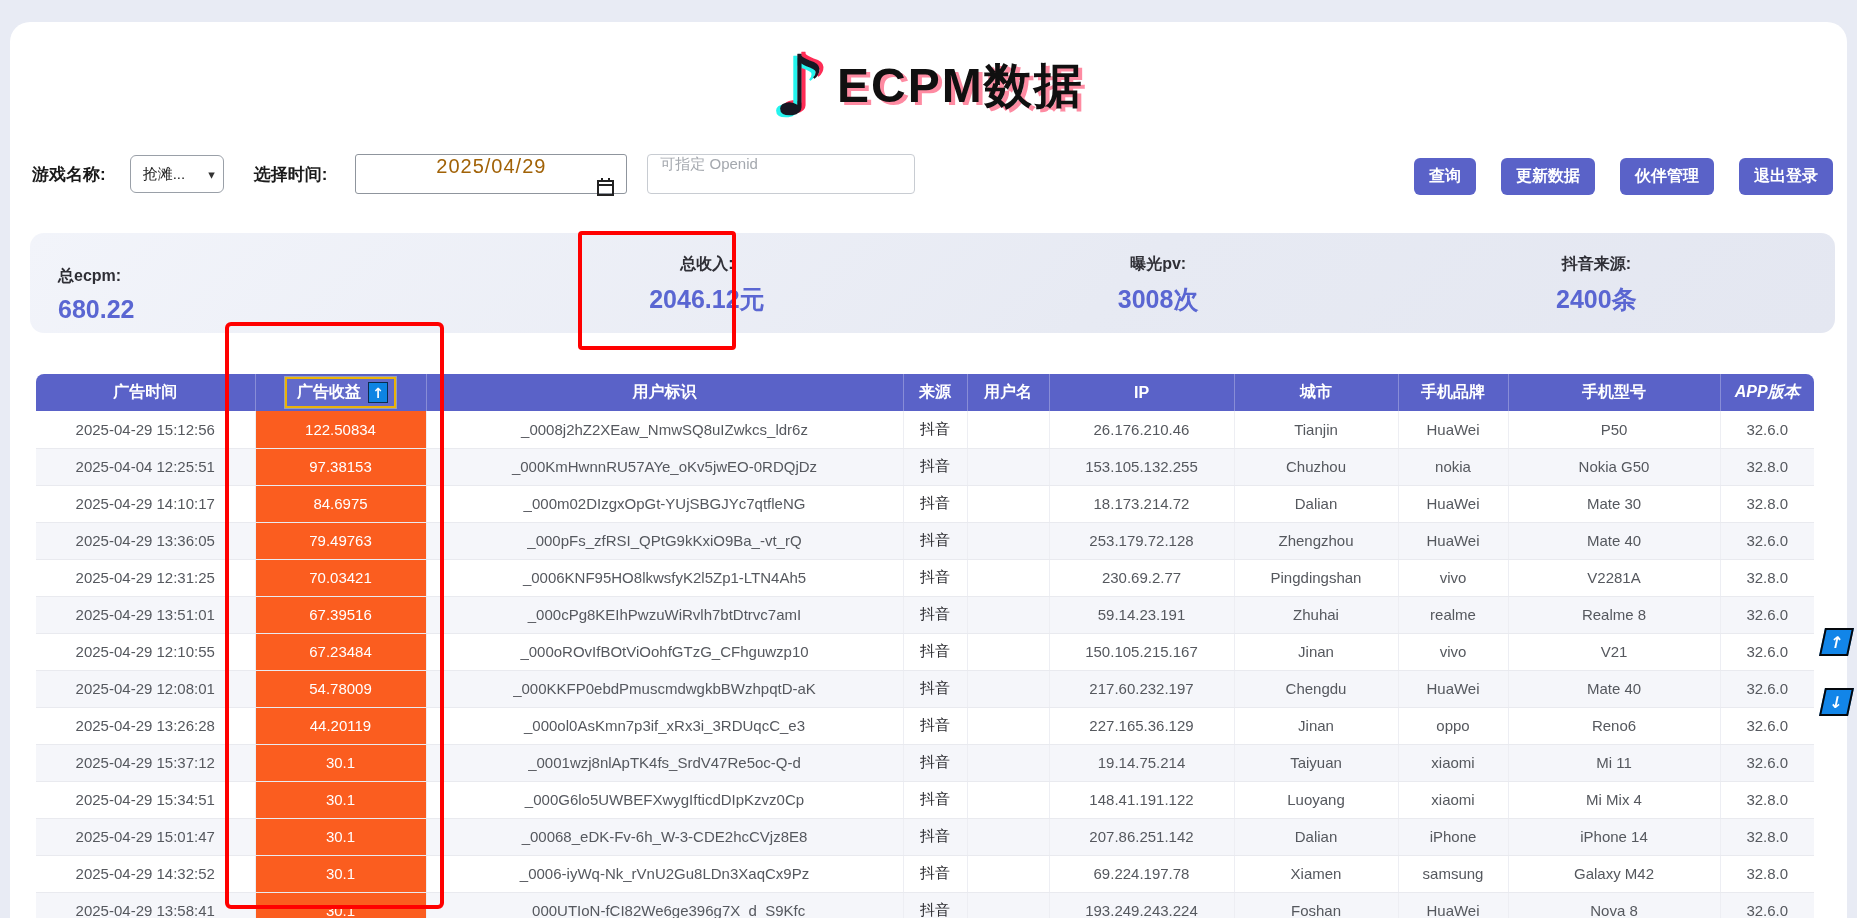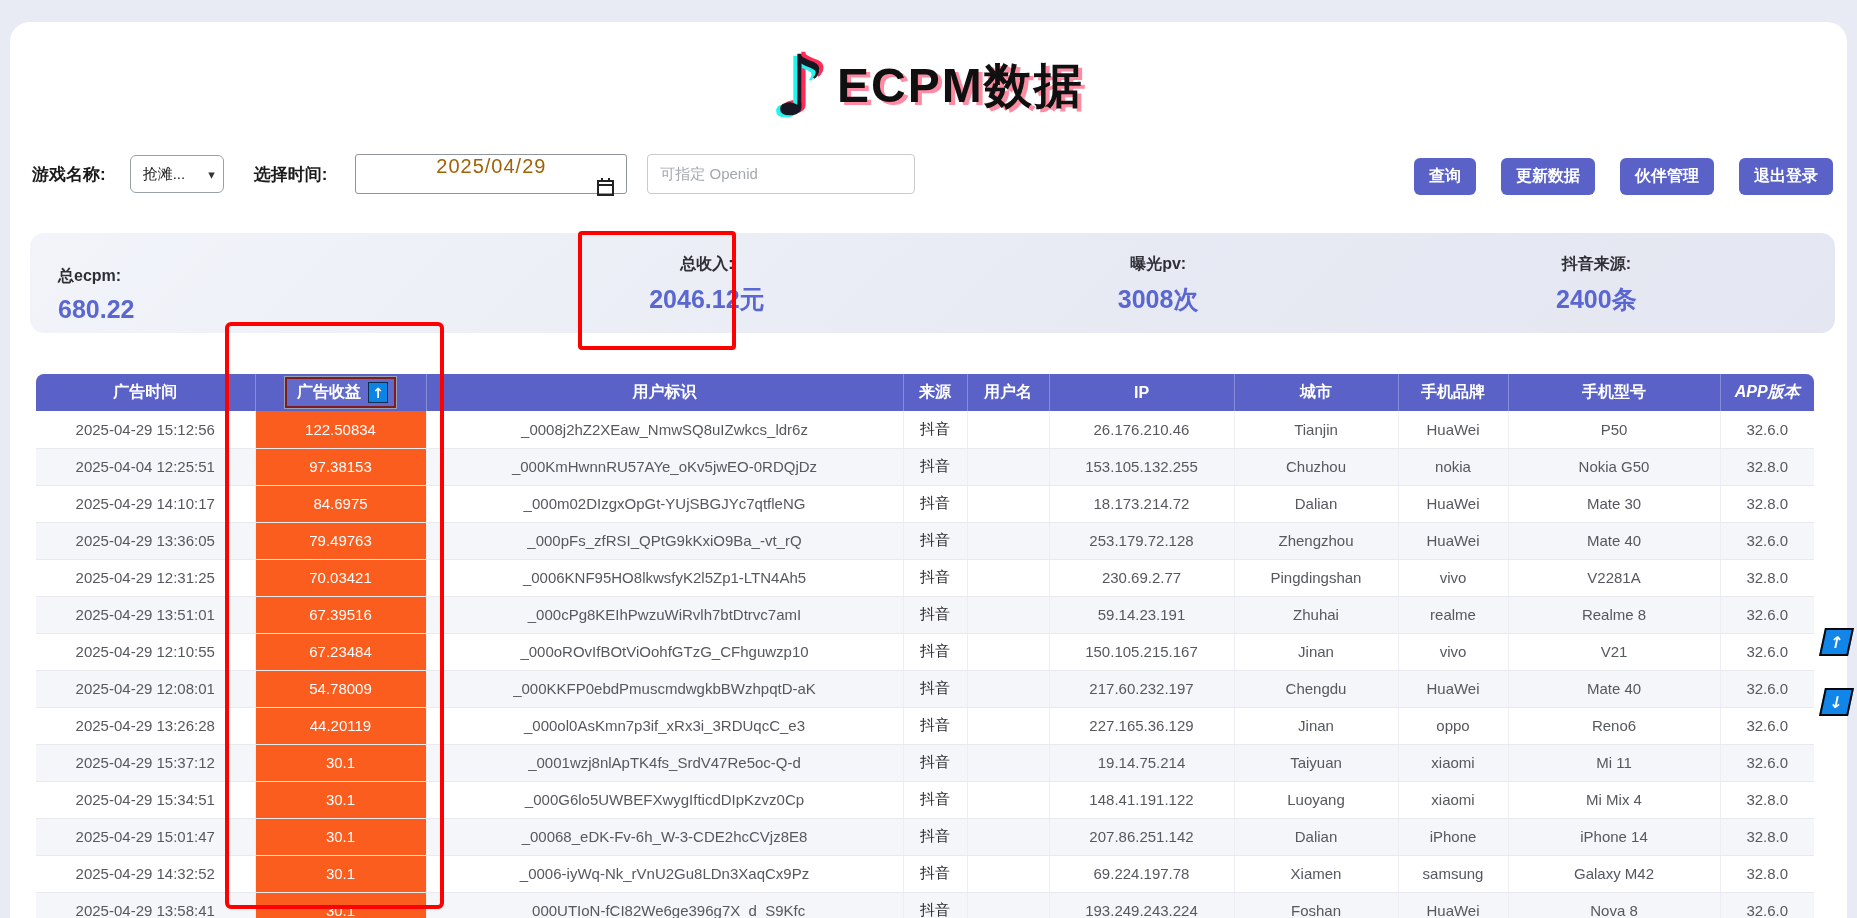--- a/index.html
+++ b/index.html
@@ -39,21 +39,21 @@
   }
   .select .chev{margin-left:auto;font-size:13px;color:#333;font-family:"DejaVu Sans",sans-serif;}
   .filters .flabel.second{margin-left:30px;}
   .dateinput{
     width:272px;height:40px;margin-left:28px;border:1px solid #8f959d;border-radius:3px;
     display:flex;align-items:center;padding:0 12px;font-size:20px;color:#a16207;background:#fff;letter-spacing:1px;flex-direction:column;
   }
   .dateinput .cal{margin-left:auto;display:flex;align-items:center;}
   .textinput{
     width:268px;height:40px;margin-left:20px;border:1px solid #c8ccd2;border-radius:4px;
-    display:flex;align-items:center;padding:0 12px;font-size:15px;color:#a4a8ae;background:#fff;
+    display:flex;padding:0 12px;font-size:15px;color:#a4a8ae;background:#fff;
   }
   
   .toolbar{position:absolute;right:14px;top:136px;display:flex;gap:25px;}
   .btn{
     background:var(--accent);color:#fff;font-size:16px;font-weight:700;border:none;
     border-radius:6px;height:37px;padding:0 15px;cursor:pointer;white-space:nowrap;
     font-family:"Liberation Sans","DejaVu Sans",sans-serif;
   }
   
   .stats{
@@ -81,21 +81,21 @@
     border-bottom:1px solid #e9eaef;border-right:1px solid #edeef3;
     overflow:hidden;white-space:nowrap;text-overflow:ellipsis;
   }
   tbody td:last-child{border-right:none;}
   tbody tr:nth-child(even){background:#f5f6fa;}
   tbody td.c1{background:var(--orange);color:#fff;}
   tbody td.c3{color:#2c2c31;}
   
   .sort-box{
     display:inline-flex;align-items:center;gap:7px;padding:3px 6px 3px 10px;
-    border:2px solid #7f1d1d;box-shadow:0 0 0 1px #9aa0b5;background:rgba(255,255,255,.05);
+    border:2px solid #eab308;box-shadow:0 0 0 1px #9aa0b5;background:rgba(255,255,255,.05);
   }
   .sort-arrow{
     width:20px;height:21px;background:var(--sortblue);border:1px solid #0a2c4e;color:#fff;
     display:inline-flex;align-items:center;justify-content:center;
     font-size:14px;font-weight:700;font-family:"DejaVu Sans",sans-serif;
   }
   
   .annot{position:absolute;border:4px solid var(--annot);border-radius:4px;pointer-events:none;}
   .annot.box-revenue-total{left:578px;top:231px;width:158px;height:119px;}
   .annot.box-revenue-column{left:225px;top:322px;width:219px;height:587px;border-radius:6px;}

